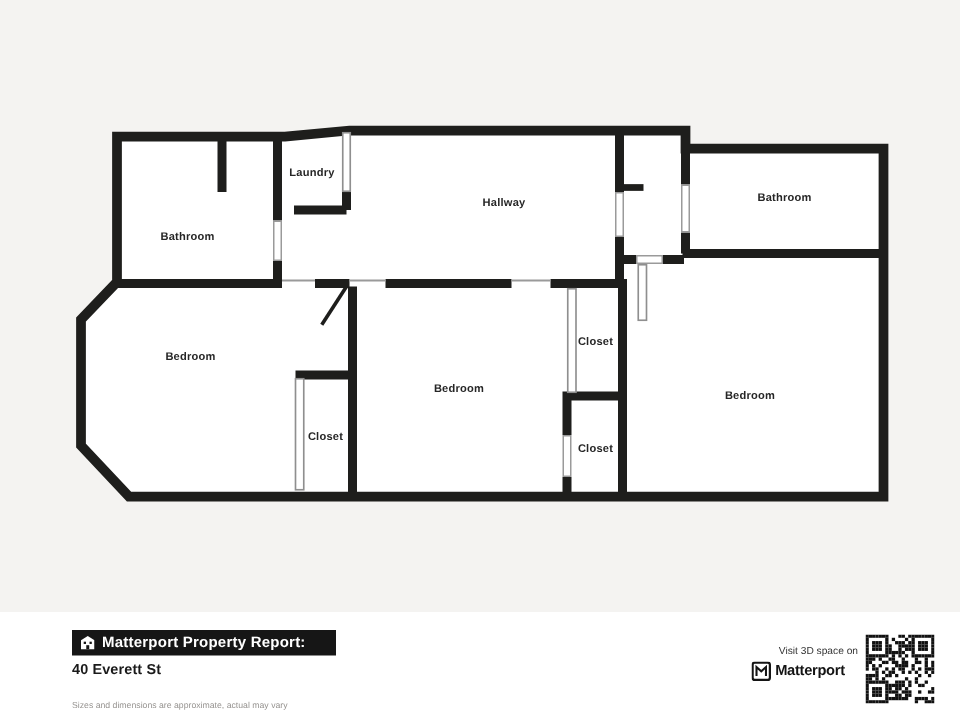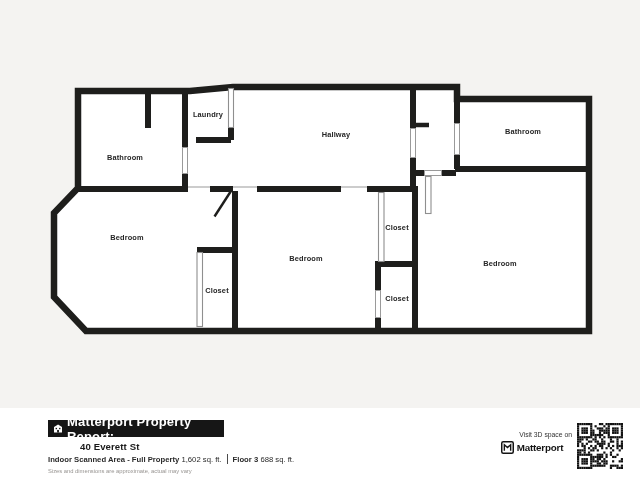--- a/index.html
+++ b/index.html
@@ -2,22 +2,22 @@
 <html><head>
 <meta charset="utf-8">
 <style>
   html,body{margin:0;padding:0;}
   body{width:640px;height:480px;overflow:hidden;font-family:"Liberation Sans",sans-serif;}
   .stage{position:relative;width:640px;height:480px;background:#f4f3f1;}
   .plan-svg{position:absolute;left:0;top:0;}
   .footer{position:absolute;left:0;top:408px;width:640px;height:72px;background:#ffffff;}
   .badge{position:absolute;left:48px;top:12px;width:176px;height:17px;background:#161616;color:#fff;
          display:flex;align-items:center;gap:5px;padding-left:6px;box-sizing:border-box;}
-  .badge-label{font-size:13px;font-weight:700;letter-spacing:.15px;}
-  .address{position:absolute;left:48px;top:33px;font-size:9.6px;font-weight:700;color:#1a1a1a;letter-spacing:.1px;margin-left:32px;}
+  .badge-label{font-size:10px;font-weight:700;letter-spacing:.15px;}
+  .address{position:absolute;left:48px;top:33px;font-size:9.6px;font-weight:700;color:#1a1a1a;letter-spacing:.1px;}
   .stats{position:absolute;left:48px;top:46px;font-size:7.7px;color:#2a2a2a;display:flex;align-items:center;white-space:pre;}
   .stats .b{font-weight:700;}
   .stats .divider{display:inline-block;width:1px;height:10px;background:#4a4a4a;margin:0 5px;}
   .disclaimer{position:absolute;left:48px;top:60px;font-size:5.8px;color:#969390;}
   .promo{position:absolute;left:492px;top:23px;width:80px;text-align:right;}
   .visit{font-size:6.8px;color:#333;margin-bottom:3px;}
   .brandrow{display:flex;align-items:center;justify-content:center;gap:3px;}
   .brand{font-size:9.8px;font-weight:700;color:#141414;letter-spacing:-.2px;}
   .qr{position:absolute;left:577px;top:15px;width:46px;height:46px;}
   svg text{font-family:"Liberation Sans",sans-serif;}
@@ -84,27 +84,20 @@
         <path d="M5 0 L10 3.2 V10 H0 V3.2 Z" fill="#ffffff"></path>
         <rect x="2" y="4.2" width="1.7" height="1.7" fill="#161616"></rect>
         <rect x="6.3" y="4.2" width="1.7" height="1.7" fill="#161616"></rect>
         <rect x="3.9" y="6.8" width="2.2" height="3.2" fill="#161616"></rect>
       </svg>
       <span class="badge-label">Matterport Property Report:</span>
     </div>
 
     <div class="address">40 Everett St</div>
 
-    <div class="stats">
-      <span class="b">Indoor Scanned Area - Full Property</span><span> </span>
-      <span>1,602 sq. ft.</span>
-      <span class="divider"></span>
-      <span class="b">Floor 3</span><span> </span>
-      <span>688 sq. ft.</span>
-    </div>
 
     <div class="disclaimer">Sizes and dimensions are approximate, actual may vary</div>
 
     <div class="promo">
       <div class="visit">Visit 3D space on</div>
       <div class="brandrow">
         <svg width="13" height="13" viewBox="0 0 14 14">
           <rect x="0.8" y="0.8" width="12.4" height="12.4" rx="1.6" fill="none" stroke="#141414" stroke-width="1.6"></rect>
           <path d="M3.6 10.4 V4 L7 7 L10.4 4 V10.4" fill="none" stroke="#141414" stroke-width="1.5"></path>
         </svg>

